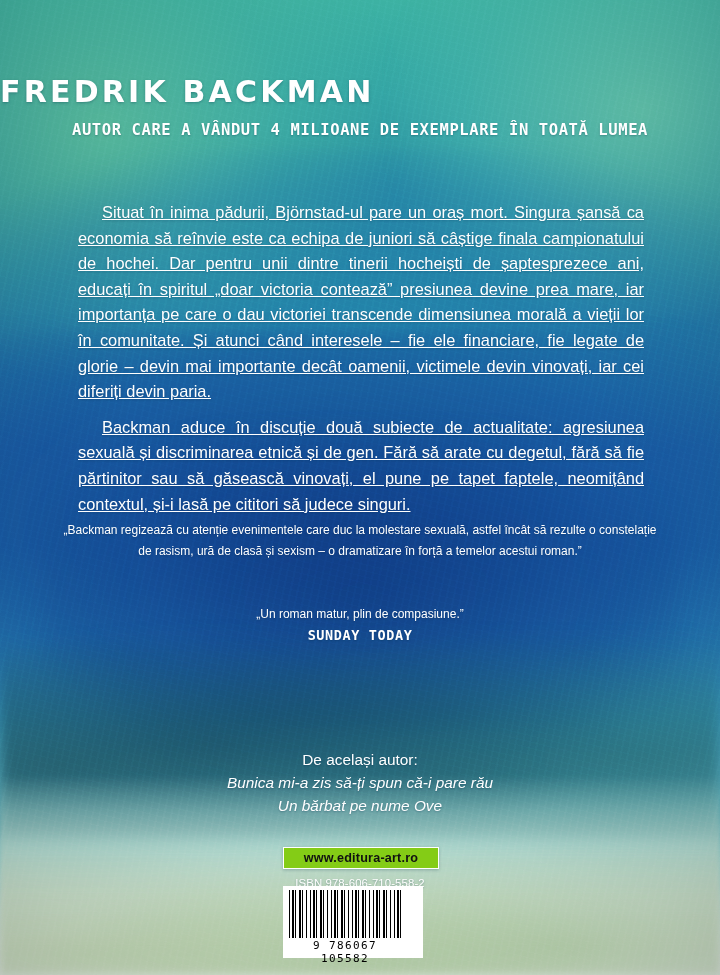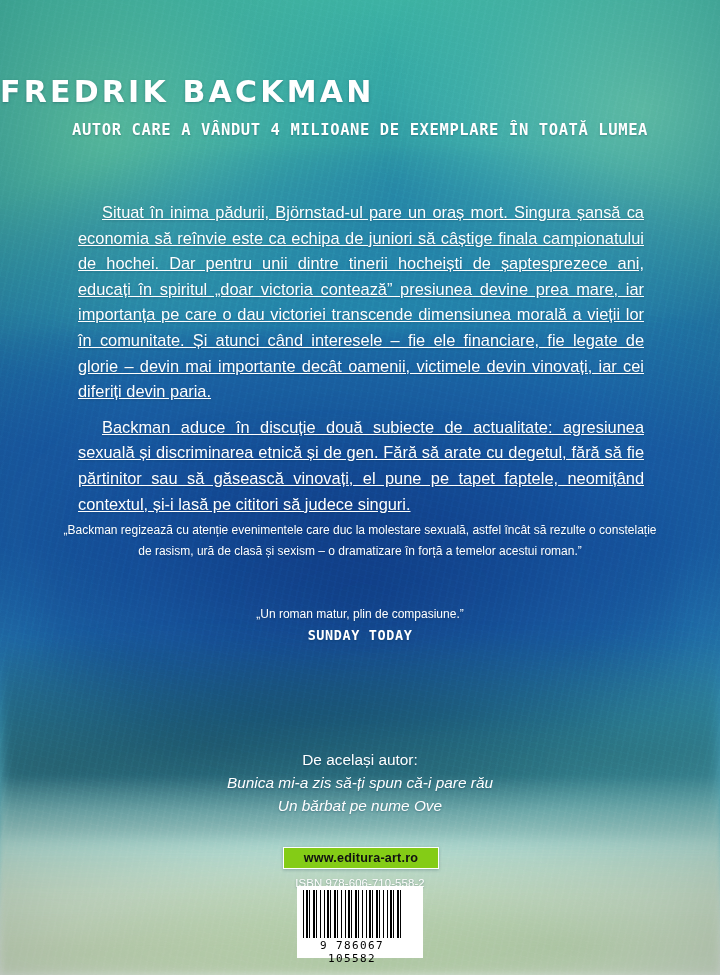--- a/index.html
+++ b/index.html
@@ -272,26 +272,25 @@
     font-size: 11.4px;
     letter-spacing: 0.1px;
     text-shadow: 0 1px 2px rgba(0,40,70,0.35);
     margin-top: 8px;
   }
 
   .barcode-wrap {
     position: absolute;
     left: 283px;
     top: 886px;
-    width: 126px;
+    width: 140px;
     height: 72px;
     background: #ffffff;
     padding: 4px 22px 2px 6px;
     box-sizing: border-box;
-    margin-left: 14px;
   }
   .barcode-bars {
     height: 48px;
     width: 100%;
     background-image:
       repeating-linear-gradient(90deg,
         #000 0px, #000 1px, #fff 1px, #fff 3px,
         #000 3px, #000 5px, #fff 5px, #fff 6px,
         #000 6px, #000 7px, #fff 7px, #fff 10px,
         #000 10px, #000 12px, #fff 12px, #fff 13px,

